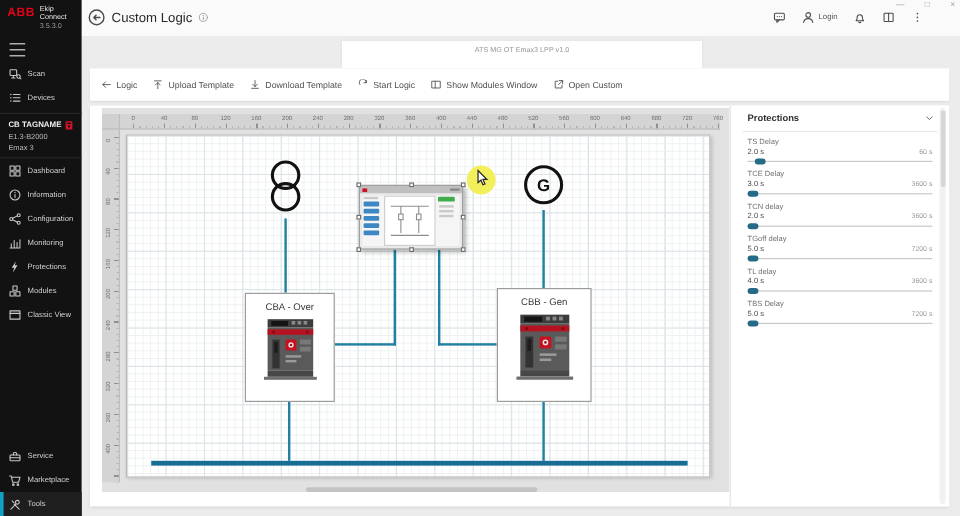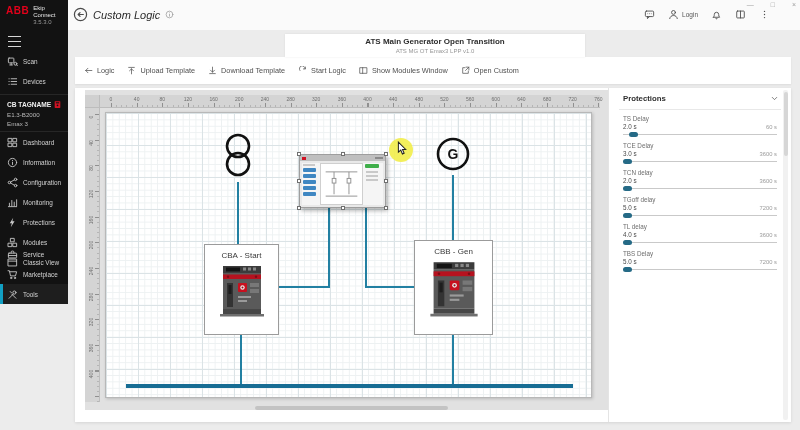--- a/index.html
+++ b/index.html
@@ -1,21 +1,21 @@
 <!DOCTYPE html>
 <html style="--abb-red: #e2001a; --accent: #2280a2; --bus: #176d94; --active-nav: #12a0c4; --highlight: #f2ee4e; --slider-handle: #256a86;"><head>
 <meta charset="utf-8">
 <style>
   * { margin:0; padding:0; box-sizing:border-box; }
   html,body { width:800px; height:430px; overflow:hidden; }
   body { font-family:"Liberation Sans", sans-serif; background:#ececec; }
   .root { position:relative; width:800px; height:430px; background:#ececec; }
 
   
-  .sidebar { position:absolute; left:0; top:0; width:68px; height:304px; background:#121212; color:#cfcfcf; z-index:5; }
+  .sidebar { position:absolute; left:0; top:0; width:68px; height:430px; background:#121212; color:#cfcfcf; z-index:5; }
   .brand { padding:5px 6px 2px 6px; display:flex; gap:4px; align-items:flex-start; }
   .brand-abb { color:var(--abb-red,#e2001a); font-weight:bold; font-size:10px; letter-spacing:.5px; line-height:11px; }
   .brand-txt { font-size:6px; color:#e8e8e8; line-height:7px; }
   .brand-ver { color:#9a9a9a; }
   .hamburger { margin:8px 0 4px 8px; width:13px; height:11px; display:flex; flex-direction:column; justify-content:space-between; cursor:pointer; }
   .hamburger i { display:block; height:1.4px; background:#d6d6d6; }
   .nav-item { display:flex; align-items:center; gap:5px; padding:0 4px 0 7px; height:20px; cursor:pointer; position:relative; }
   .nav-item .icn { width:11px; height:11px; flex:0 0 11px; color:#c9c9c9; }
   .nav-item .lbl { font-size:6.4px; color:#d2d2d2; white-space:nowrap; }
   .nav-item.active { background:#1e1e1e; }
@@ -23,21 +23,21 @@
   .dev-block { padding:5px 6px 4px 7px; border-top:1px solid #262626; border-bottom:1px solid #262626; margin-top:3px; }
   .dev-row1 { display:flex; justify-content:space-between; align-items:center; }
   .dev-tag { font-size:6.6px; font-weight:bold; color:#f0f0f0; }
   .dev-sub { font-size:6.2px; color:#b9b9b9; margin-top:2px; }
   .dev-icn { width:9px; height:9px; color:#d01324; }
   .dev-icn svg { width:100%; height:100%; display:block; }
   .nav-bottom { position:absolute; bottom:0; left:0; right:0; }
 
   
   .topbar { position:absolute; left:68px; top:0; width:732px; height:30px; background:#fafafa; }
-  .tb-left { position:absolute; left:5px; top:7px; display:flex; align-items:center; gap:5px;font-style:italic; }
+  .tb-left { position:absolute; left:5px; top:7px; display:flex; align-items:center; gap:5px; }
   .tb-back { width:15px; height:15px; color:#4b4b4b; cursor:pointer; }
   .tb-title { font-size:11px; color:#2b2b2b; }
   .tb-info { width:9px; height:9px; color:#9a9a9a; }
   .icn svg { width:100%; height:100%; display:block; stroke:currentColor; fill:none; stroke-width:1.3; stroke-linecap:round; stroke-linejoin:round; }
   .tb-actions { position:absolute; right:30px; top:9px; display:flex; align-items:center; gap:13px; }
   .tb-act { display:flex; align-items:center; gap:3px; color:#4c4c4c; cursor:pointer; }
   .tb-act .icn { width:11px; height:11px; }
   .tb-act .lbl { font-size:6.5px; color:#555; }
   .win-controls { position:absolute; right:4px; top:1px; display:flex; gap:17px; }
   .win-controls span { font-size:7px; color:#9d9d9d; cursor:pointer; line-height:8px; }
@@ -345,21 +345,20 @@
         </span>
       </div>
     <div id="win-controls" class="win-controls">
         <span>—</span>
         <span>□</span>
         <span>×</span>
       </div>
   </header>
 
   <div class="title-card">
-    <div class="t1">ATS Main Generator Open Transition</div>
     <div class="t2">ATS MG OT Emax3 LPP v1.0</div>
   </div>
 
   <div id="toolbar" class="toolbar-card">
       <span class="tool-item">
         <span class="icn">
           <svg viewBox="0 0 16 16">
             <path d="M14 8H3M7 4L3 8l4 4"></path>
           </svg>
         </span>
@@ -470,21 +469,21 @@
     </div>
 
     <div class="sym" style="left:328px;top:23px">
       <svg width="38" height="40" viewBox="0 0 38 40">
         <circle cx="19" cy="18" r="15" stroke="#111" stroke-width="2.6" fill="none"></circle>
         <text class="gen-letter" x="19" y="23" text-anchor="middle">G</text>
       </svg>
     </div>
 
     <div class="node-box" style="left:98px;top:131px;width:75px;height:91px">
-      <div class="nb-lbl">CBA - Start</div>
+      <div class="nb-lbl">CBA - Over</div>
       <svg class="breaker" width="46" height="54" viewBox="0 0 46 54">
         <rect x="4" y="3" width="38" height="7" fill="#3c3c3c"></rect>
           <rect x="7" y="4.5" width="14" height="4" fill="#141414"></rect>
         <rect x="24" y="4.5" width="3" height="3" fill="#888"></rect>
           <rect x="29" y="4.5" width="3" height="3" fill="#888"></rect>
           <rect x="34" y="4.5" width="3" height="3" fill="#888"></rect>
         <rect x="4" y="10" width="38" height="36" fill="#5a5a5a"></rect>
           <rect x="4" y="11.5" width="38" height="4.5" fill="#b6121f"></rect>
         <circle cx="9" cy="13.7" r="1.2" fill="#7c0c15"></circle>
           <circle cx="37" cy="13.7" r="1.2" fill="#7c0c15"></circle>

